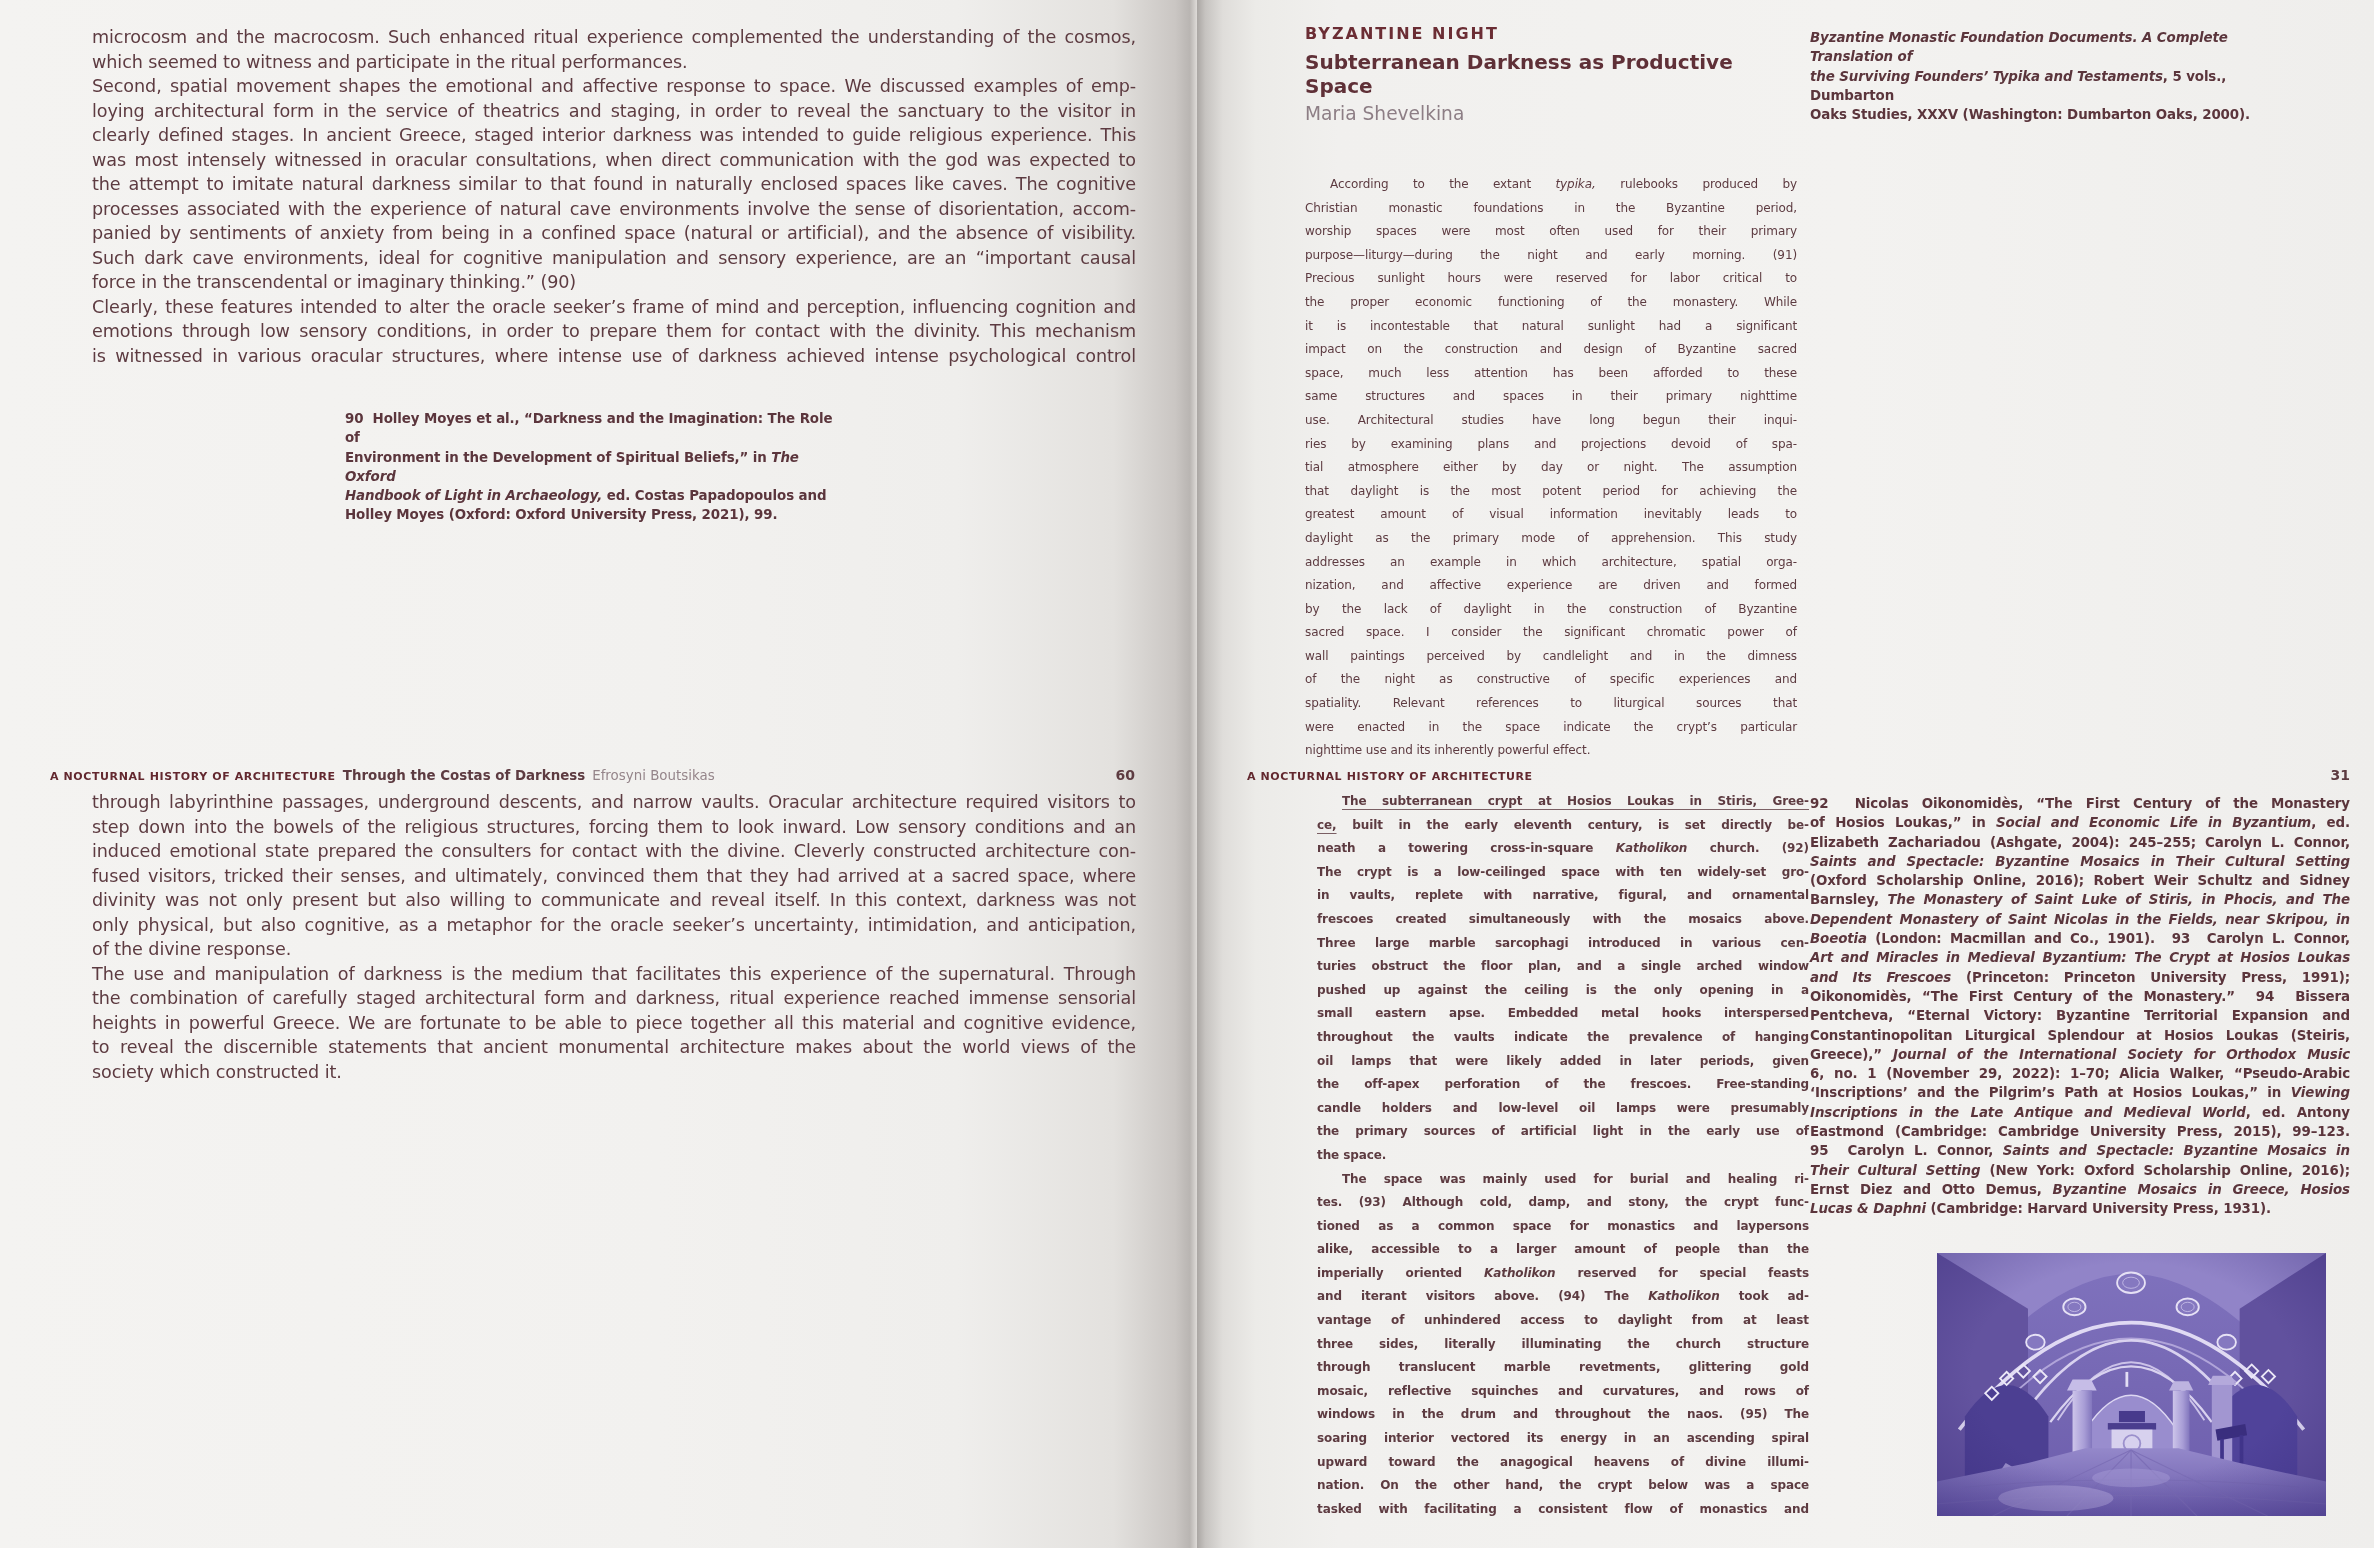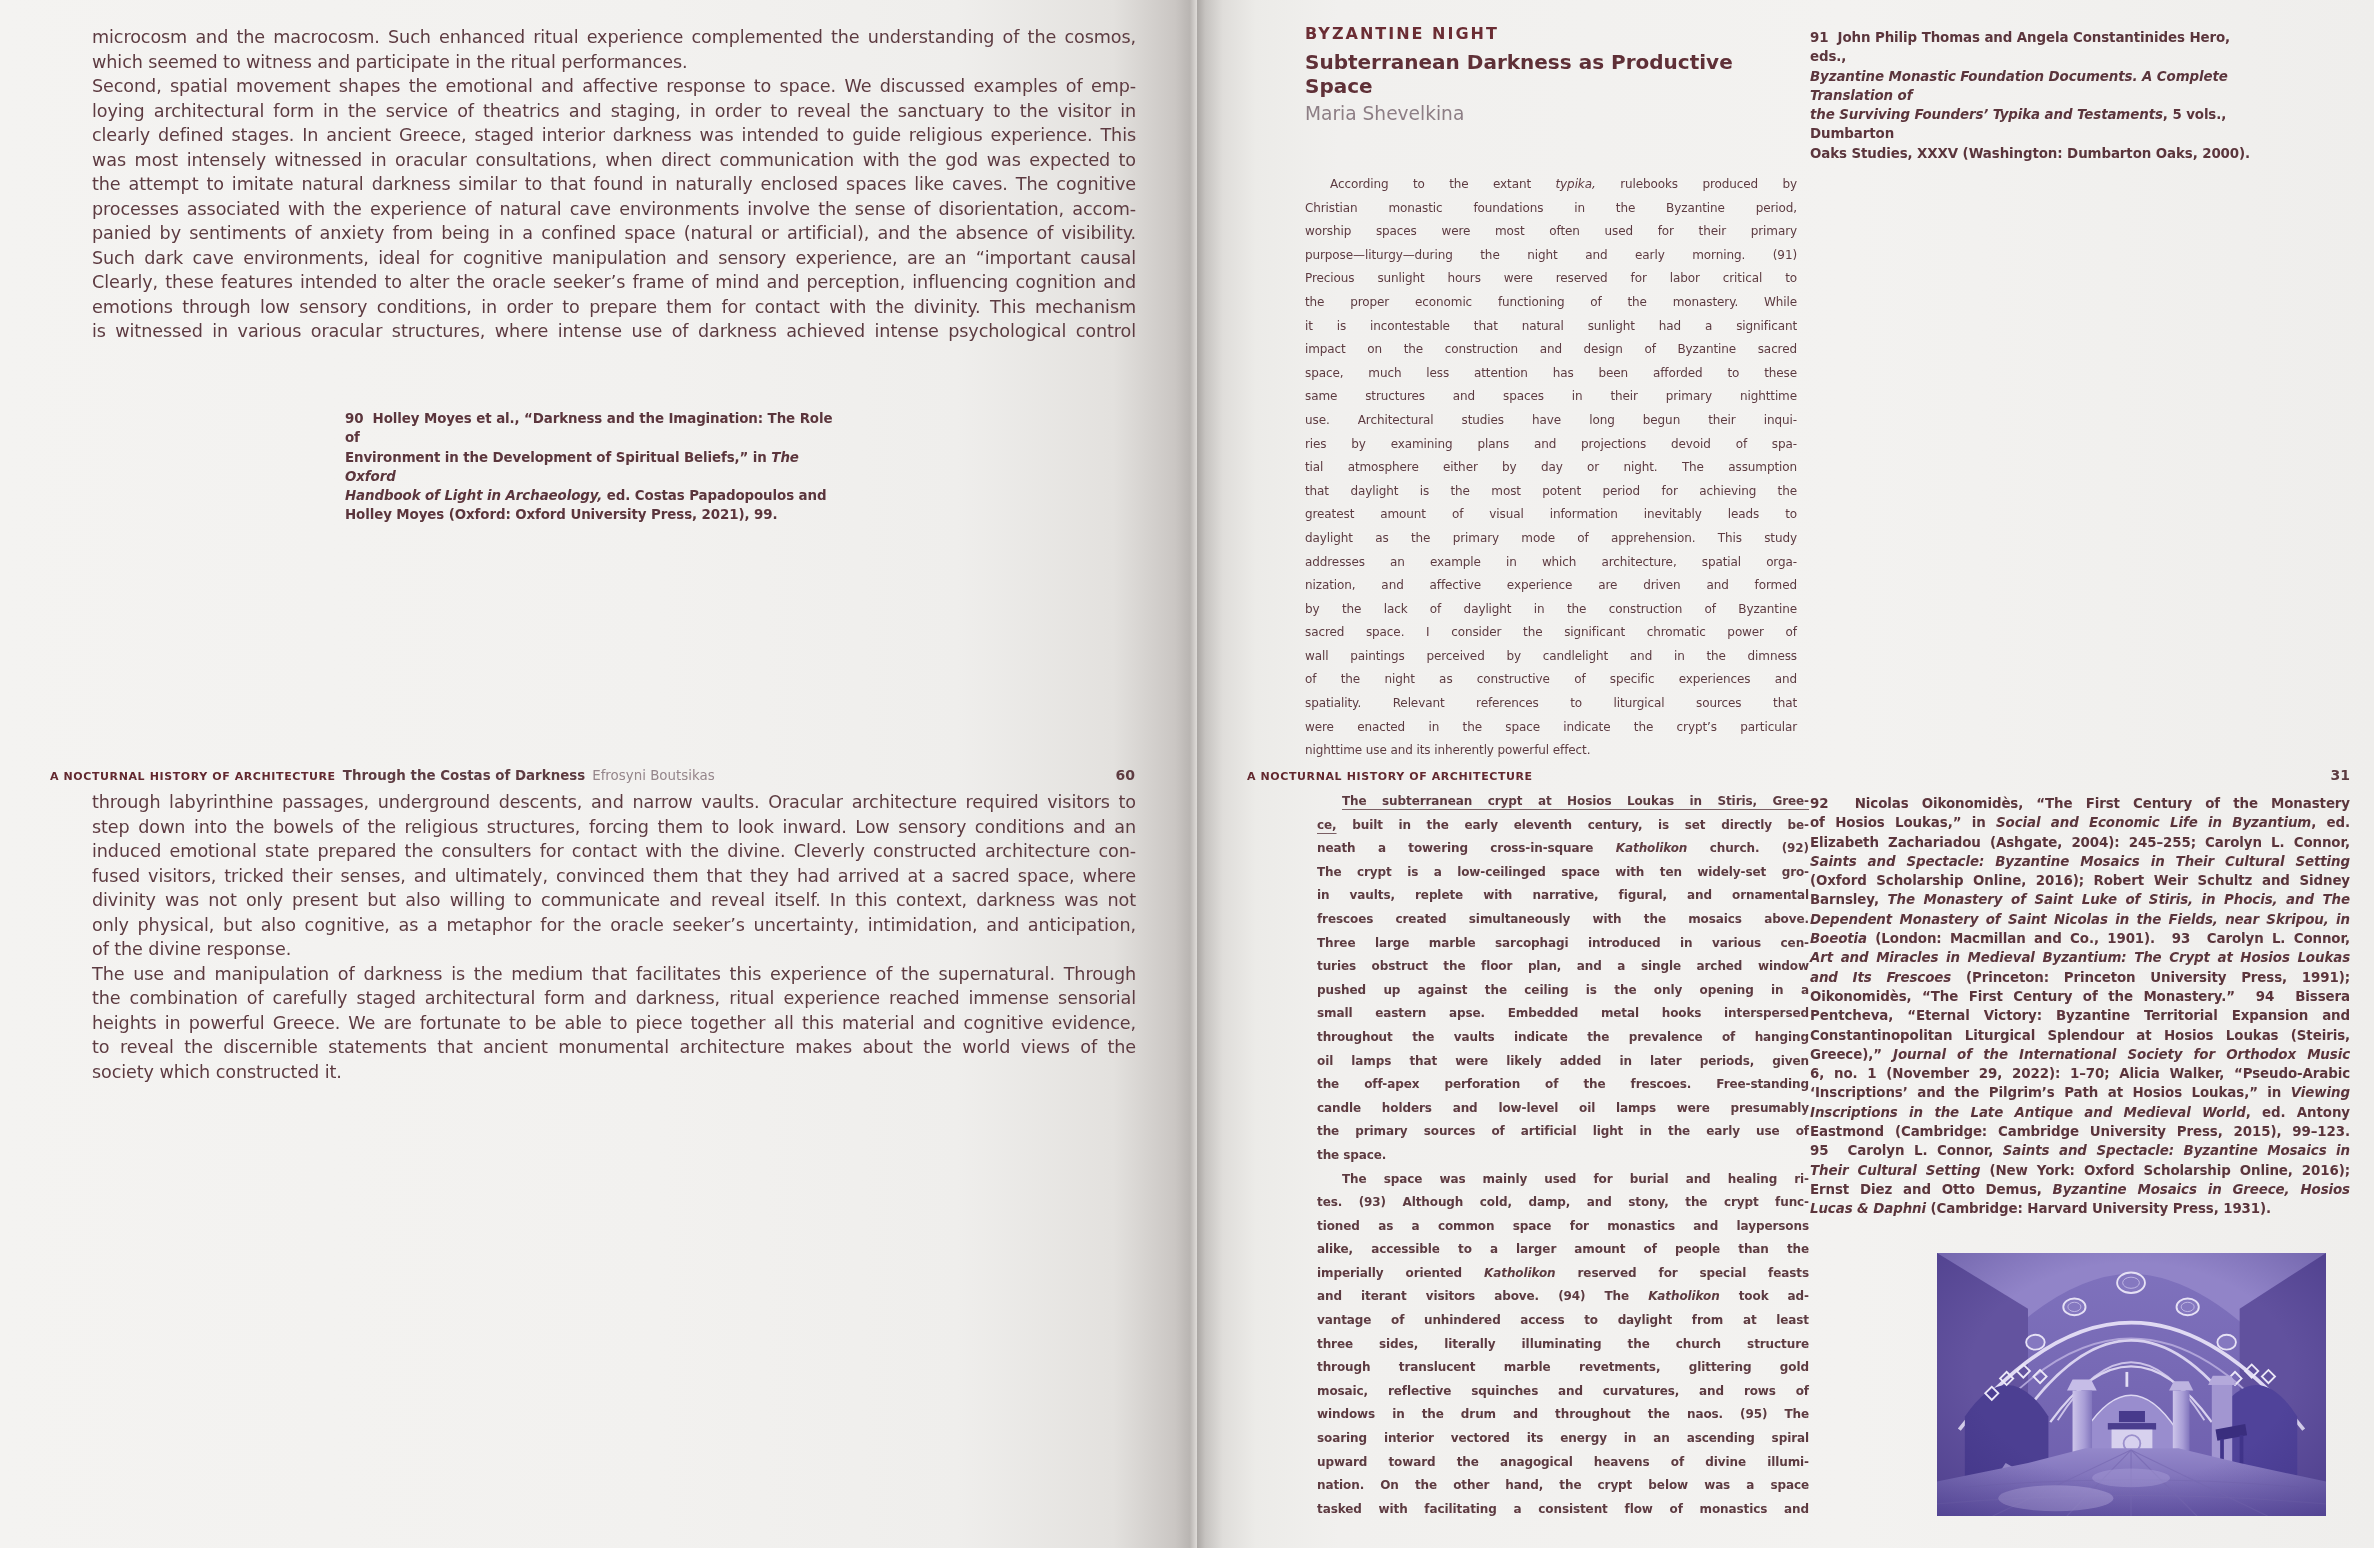--- a/index.html
+++ b/index.html
@@ -54,20 +54,21 @@
       <div class="tline">microcosm and the macrocosm. Such enhanced ritual experience complemented the understanding of the cosmos,</div>
       <div class="tline pend">which seemed to witness and participate in the ritual performances.</div>
       <div class="tline">Second, spatial movement shapes the emotional and affective response to space. We discussed examples of emp-</div>
       <div class="tline">loying architectural form in the service of theatrics and staging, in order to reveal the sanctuary to the visitor in</div>
       <div class="tline">clearly defined stages. In ancient Greece, staged interior darkness was intended to guide religious experience. This</div>
       <div class="tline">was most intensely witnessed in oracular consultations, when direct communication with the god was expected to</div>
       <div class="tline">the attempt to imitate natural darkness similar to that found in naturally enclosed spaces like caves. The cognitive</div>
       <div class="tline">processes associated with the experience of natural cave environments involve the sense of disorientation, accom-</div>
       <div class="tline">panied by sentiments of anxiety from being in a confined space (natural or artificial), and the absence of visibility.</div>
       <div class="tline">Such dark cave environments, ideal for cognitive manipulation and sensory experience, are an “important causal</div>
+      <div class="tline pend">force in the transcendental or imaginary thinking.” (90)</div>
       <div class="tline">Clearly, these features intended to alter the oracle seeker’s frame of mind and perception, influencing cognition and</div>
       <div class="tline">emotions through low sensory conditions, in order to prepare them for contact with the divinity. This mechanism</div>
       <div class="tline">is witnessed in various oracular structures, where intense use of darkness achieved intense psychological control</div>
     </div>
 
   <div class="abs fn" style="left:345px;top:409px;width:493px;">
       <div class="tline">90&nbsp; Holley Moyes et al., “Darkness and the Imagination: The Role of</div>
       <div class="tline">Environment in the Development of Spiritual Beliefs,” in <i>The Oxford</i></div>
       <div class="tline"><i>Handbook of Light in Archaeology,</i> ed. Costas Papadopoulos and</div>
       <div class="tline pend">Holley Moyes (Oxford: Oxford University Press, 2021), 99.</div>
@@ -98,21 +99,20 @@
 
 <section class="page page-right">
 
   <div class="abs" style="left:108px;top:24px;width:492px;">
     <div class="kicker">BYZANTINE NIGHT</div>
     <div class="art-title">Subterranean Darkness as Productive Space</div>
     <div class="art-author">Maria Shevelkina</div>
   </div>
 
   <div class="abs fn" style="left:613px;top:28px;width:447px;">
-      <div class="tline">91&nbsp; John Philip Thomas and Angela Constantinides Hero, eds.,</div>
       <div class="tline"><i>Byzantine Monastic Foundation Documents. A Complete Translation of</i></div>
       <div class="tline"><i>the Surviving Founders’ Typika and Testaments</i>, 5 vols., Dumbarton</div>
       <div class="tline pend">Oaks Studies, XXXV (Washington: Dumbarton Oaks, 2000).</div>
     </div>
 
   <div class="abs body-col rp-body" style="left:108px;top:173px;width:492px;">
       <div class="tline ind">According to the extant <i>typika,</i> rulebooks produced by</div>
       <div class="tline">Christian monastic foundations in the Byzantine period,</div>
       <div class="tline">worship spaces were most often used for their primary</div>
       <div class="tline">purpose—liturgy—during the night and early morning. (91)</div>

